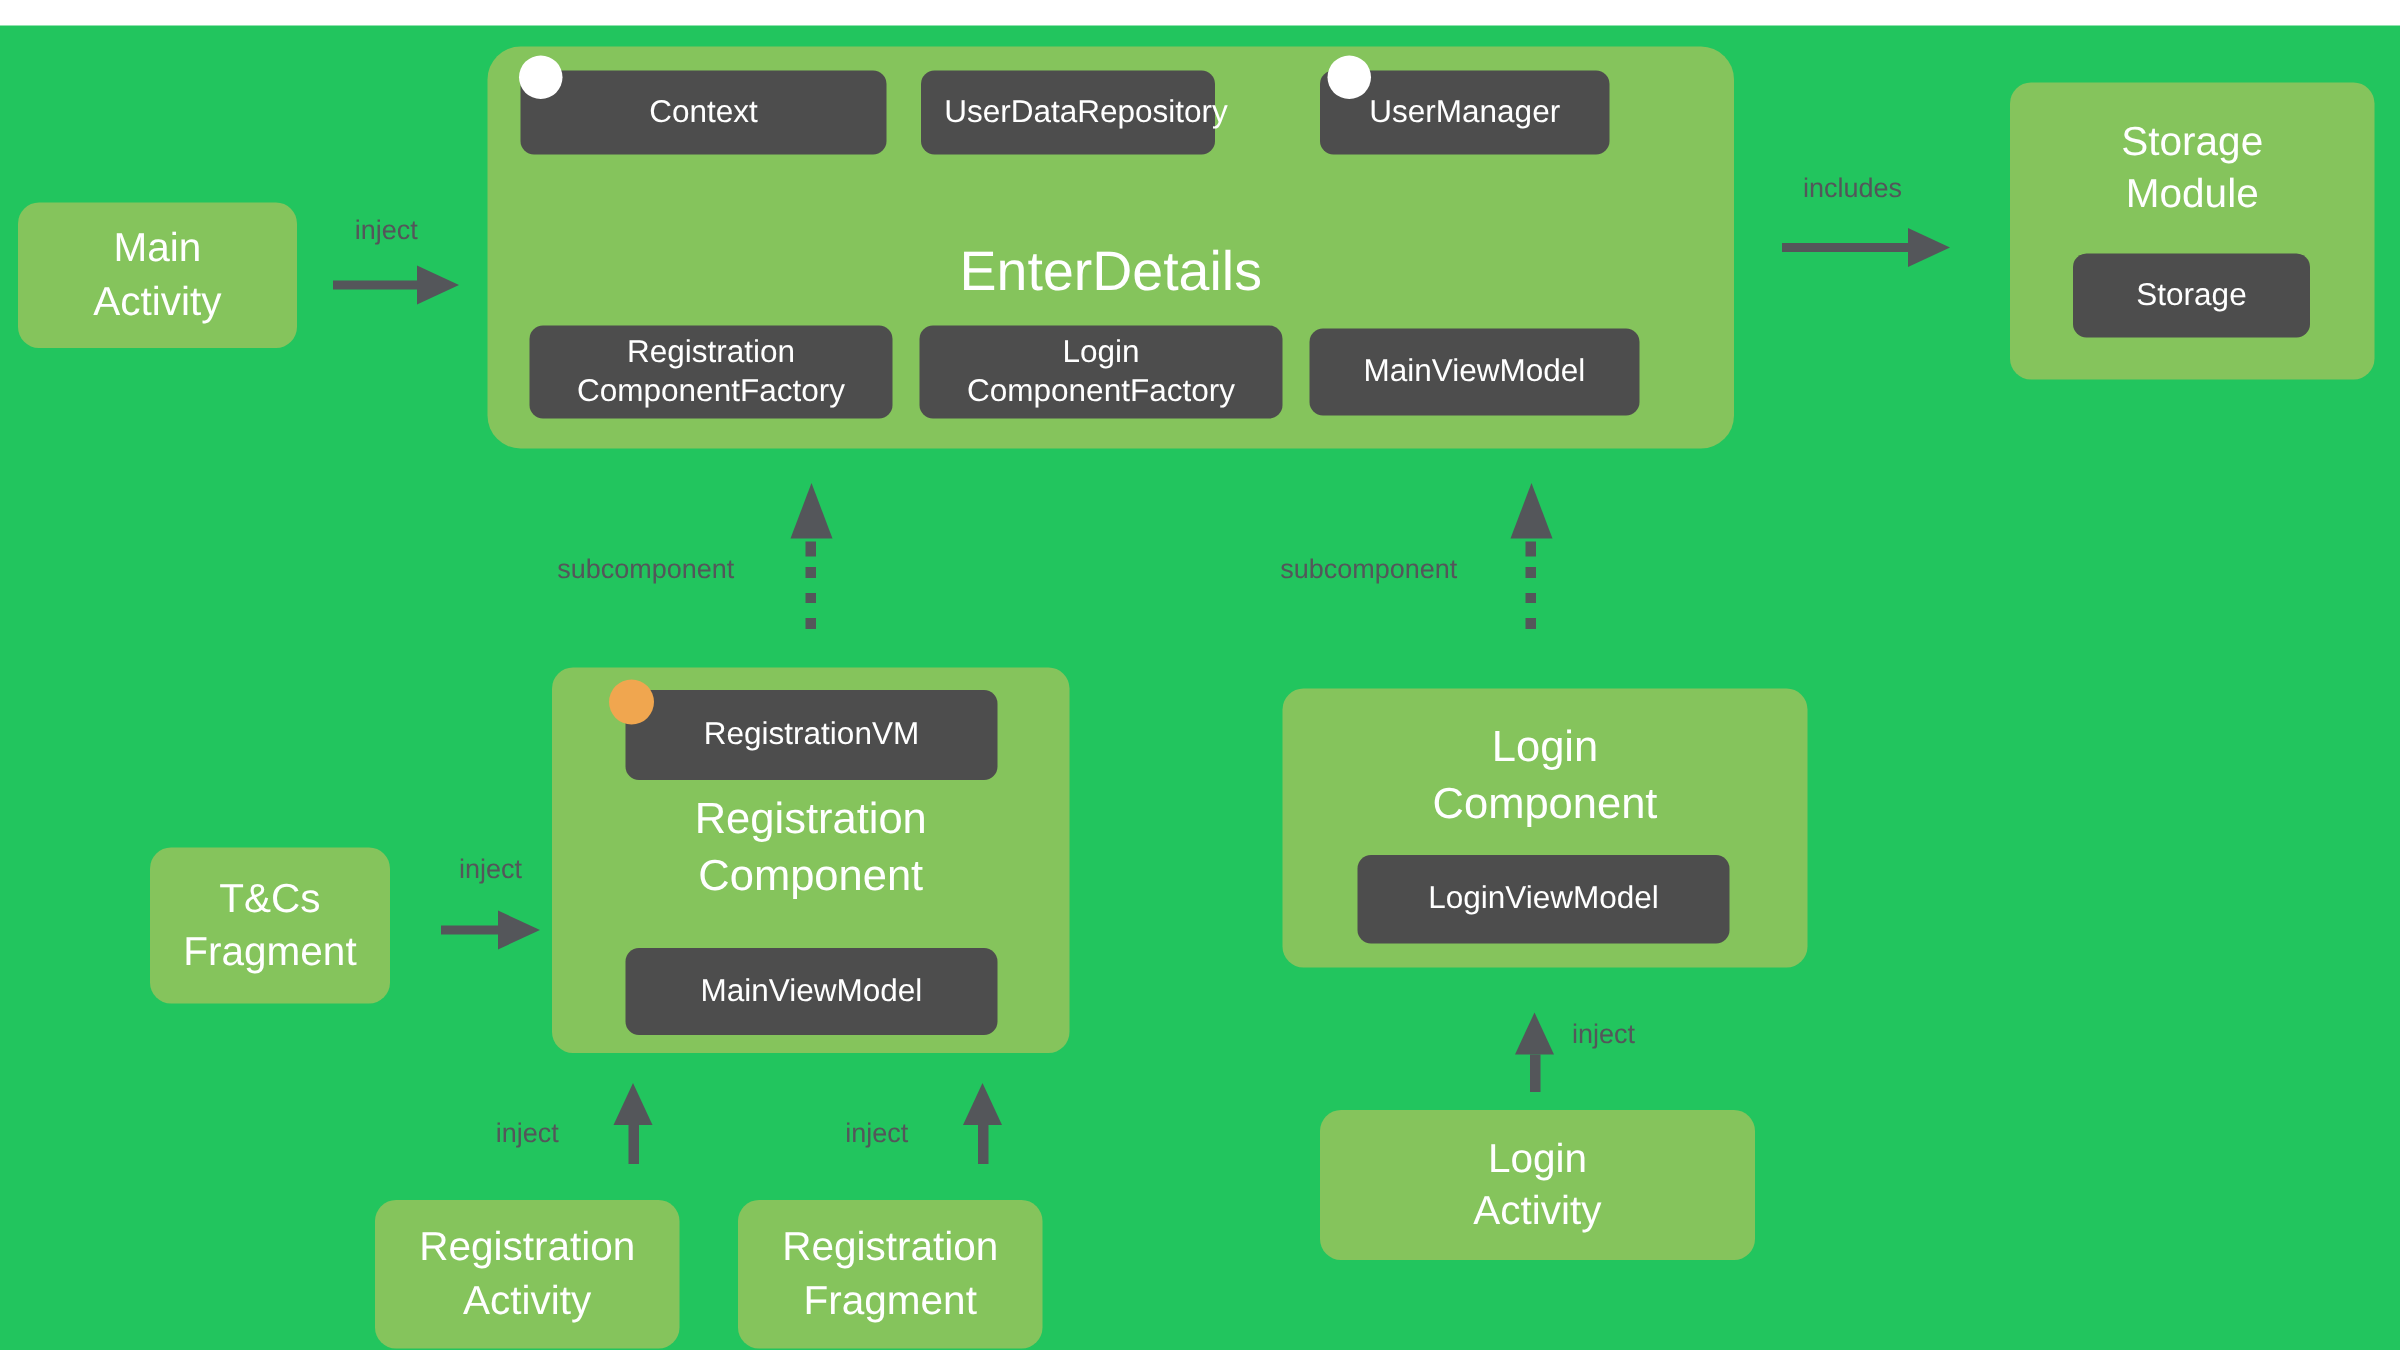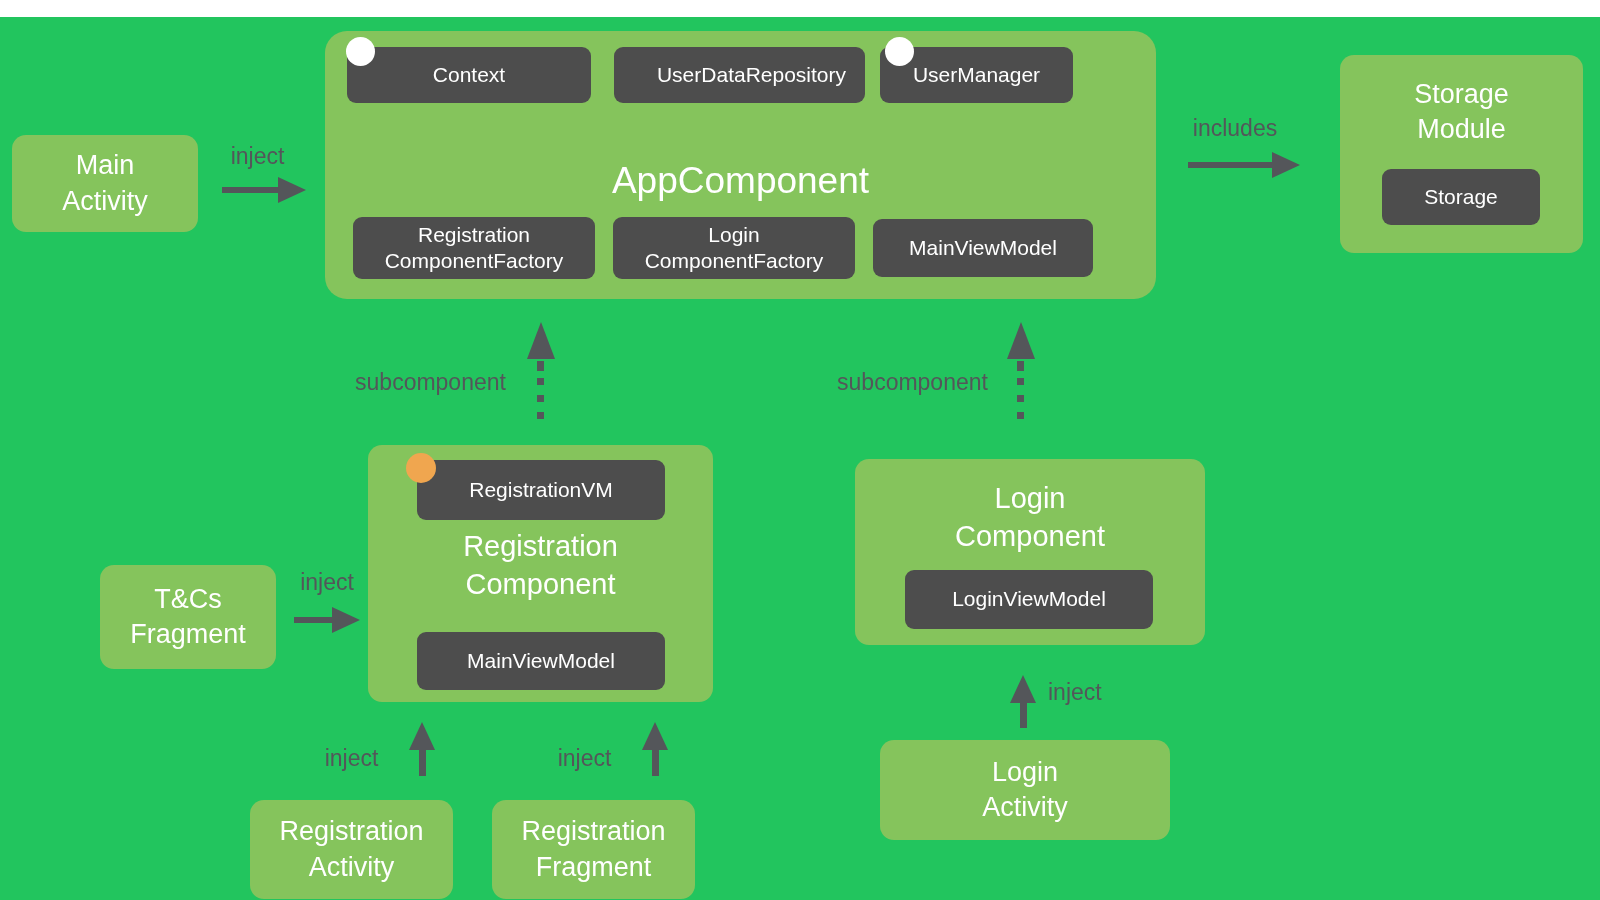--- a/index.html
+++ b/index.html
@@ -53,56 +53,56 @@
     text-align: center;
     white-space: pre-line;
   }
   .circle { position: absolute; border-radius: 50%; z-index: 3; }
   .circle.white { background: var(--white); }
   .circle.orange { background: var(--orange); }
 
   
   .app-component { left: 325px; top: 14px; width: 831px; height: 268px; border-radius: 22px; display: block; }
   .app-component .ctx { left: 22px;  top: 16px; width: 244px; height: 56px; }
-  .app-component .udr { left: 289px; top: 16px; width: 251px; height: 56px; padding-left: 24px; }
+  .app-component .udr { left: 289px; top: 16px; width: 196px; height: 56px; padding-left: 24px; }
   .app-component .um  { left: 555px; top: 16px; width: 193px; height: 56px; }
   .app-component .c1  { left: 21px;  top: 6px;  width: 29px;  height: 29px; }
   .app-component .c2  { left: 560px; top: 6px;  width: 29px;  height: 29px; }
   .app-component .app-title { top: 126px; font-size: 37px; }
   .app-component .rcf { left: 28px;  top: 186px; width: 242px; height: 62px; }
   .app-component .lcf { left: 288px; top: 186px; width: 242px; height: 62px; }
   .app-component .mvm { left: 548px; top: 188px; width: 220px; height: 58px; }
 
   .main-activity { left: 12px;  top: 118px; width: 186px; height: 97px; }
 
   .storage-module { left: 1340px; top: 38px; width: 243px; height: 198px; display: block; }
   .storage-module .storage-title { top: 22px; font-size: 27px; line-height: 1.3; }
   .storage-module .storage-item  { left: 42px; top: 114px; width: 158px; height: 56px; }
 
   .registration-component { left: 368px; top: 428px; width: 345px; height: 257px; display: block; }
   .registration-component .reg-vm { left: 49px; top: 15px; width: 248px; height: 60px; }
   .registration-component .oc     { left: 38px; top: 8px;  width: 30px;  height: 30px; }
   .registration-component .reg-title { top: 82px; font-size: 29px; line-height: 1.32; }
   .registration-component .ed-vm  { left: 49px; top: 187px; width: 248px; height: 58px; }
 
-  .tcs-fragment { left: 100px; top: 548px; width: 176px; height: 104px; }
+  .tcs-fragment { left: 100px; top: 548px; width: 160px; height: 104px; }
   .registration-activity { left: 250px; top: 783px; width: 203px; height: 99px; }
   .enterdetails-fragment { left: 492px; top: 783px; width: 203px; height: 99px; }
 
   .login-component { left: 855px; top: 442px; width: 350px; height: 186px; display: block; }
   .login-component .login-title { top: 20px; font-size: 29px; line-height: 1.32; }
   .login-component .login-vm { left: 50px; top: 111px; width: 248px; height: 59px; text-align: center; }
 
   .login-activity { left: 880px; top: 723px; width: 290px; height: 100px; }
 
   
   .edge-label {
     position: absolute;
     color: var(--gray);
-    font-size: 23px;
+    font-size: 18px;
     text-align: center;
   }
   .hline { position: absolute; height: 6px; background: var(--gray); }
   .hhead {
     position: absolute; width: 0; height: 0;
     border-top: 13px solid transparent;
     border-bottom: 13px solid transparent;
     border-left: 28px solid var(--gray);
   }
   .vline { position: absolute; width: 7px; background: var(--gray); }
@@ -160,21 +160,21 @@
 <body>
 
 <div class="canvas">
 
   <div class="green-box app-component">
     <div class="dark-box ctx">Context</div>
     <div class="dark-box udr">UserDataRepository</div>
     <div class="dark-box um">UserManager</div>
     <div class="circle white c1"></div>
     <div class="circle white c2"></div>
-    <div class="panel-title app-title">AppComponent</div>
+    <div class="panel-title app-title">EnterDetails</div>
     <div class="dark-box rcf">Registration
 ComponentFactory</div>
     <div class="dark-box lcf">Login
 ComponentFactory</div>
     <div class="dark-box mvm">MainViewModel</div>
   </div>
 
   <div class="green-box main-activity">Main
 Activity</div>
 

